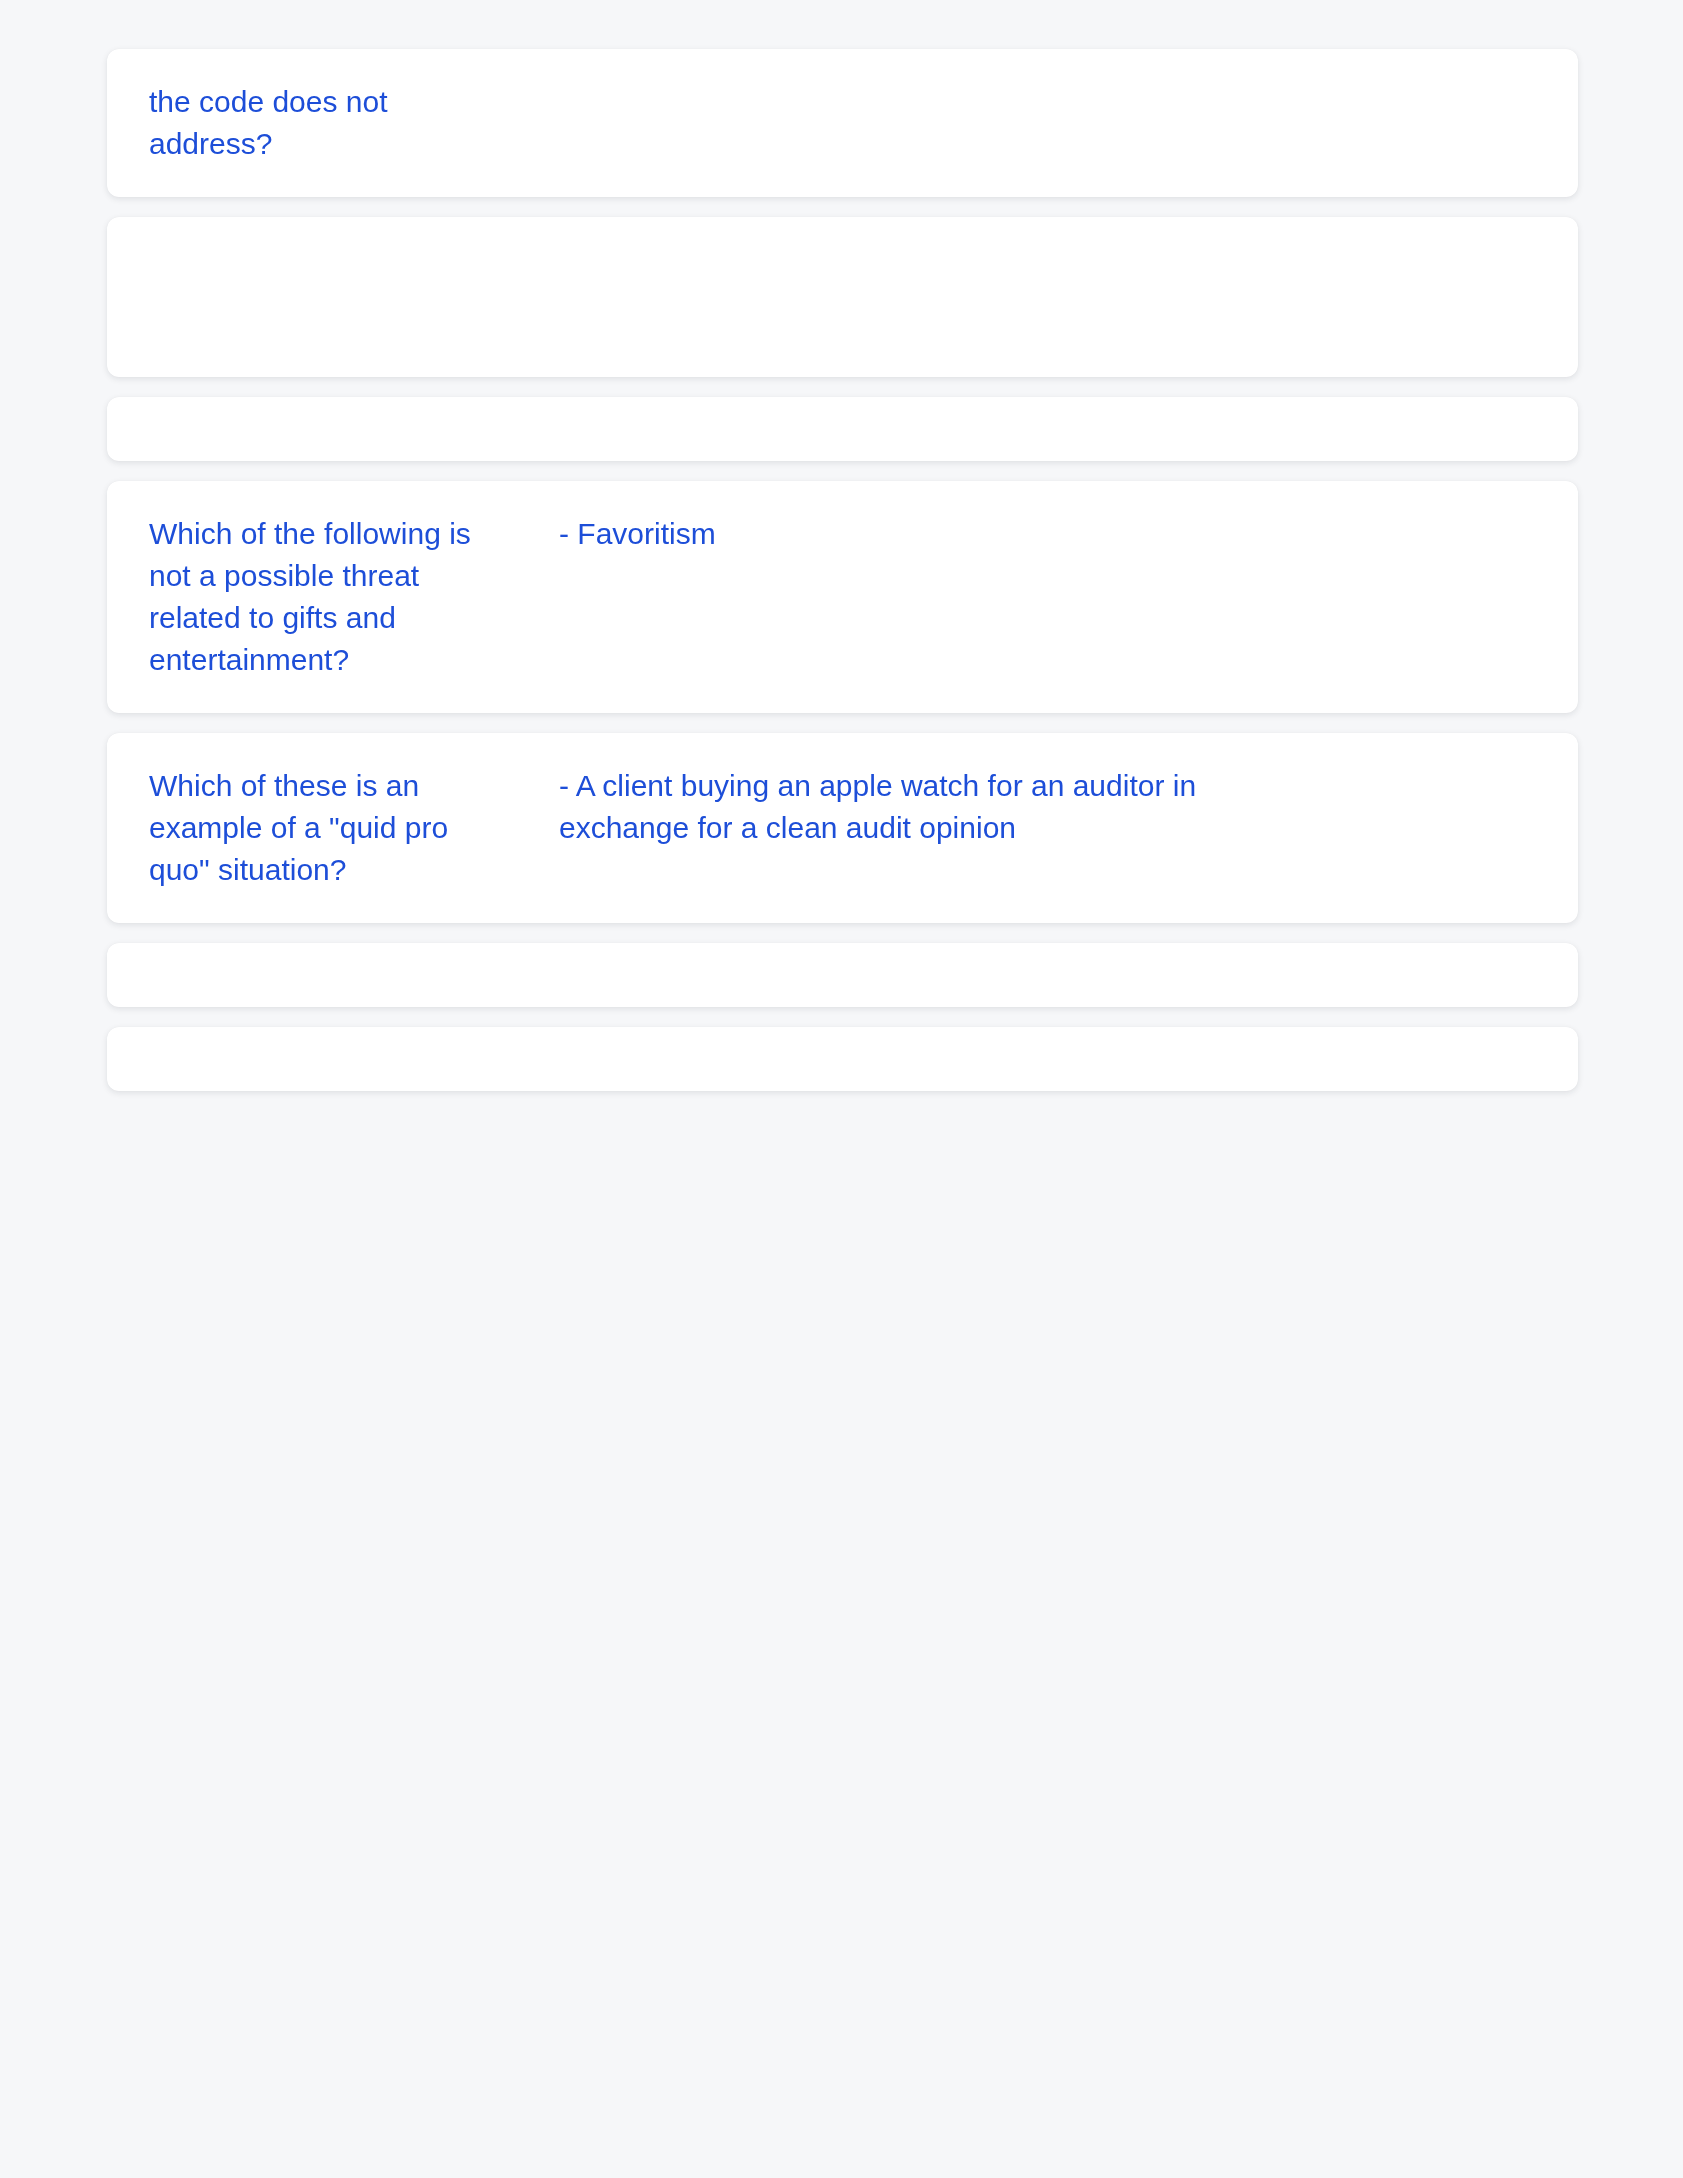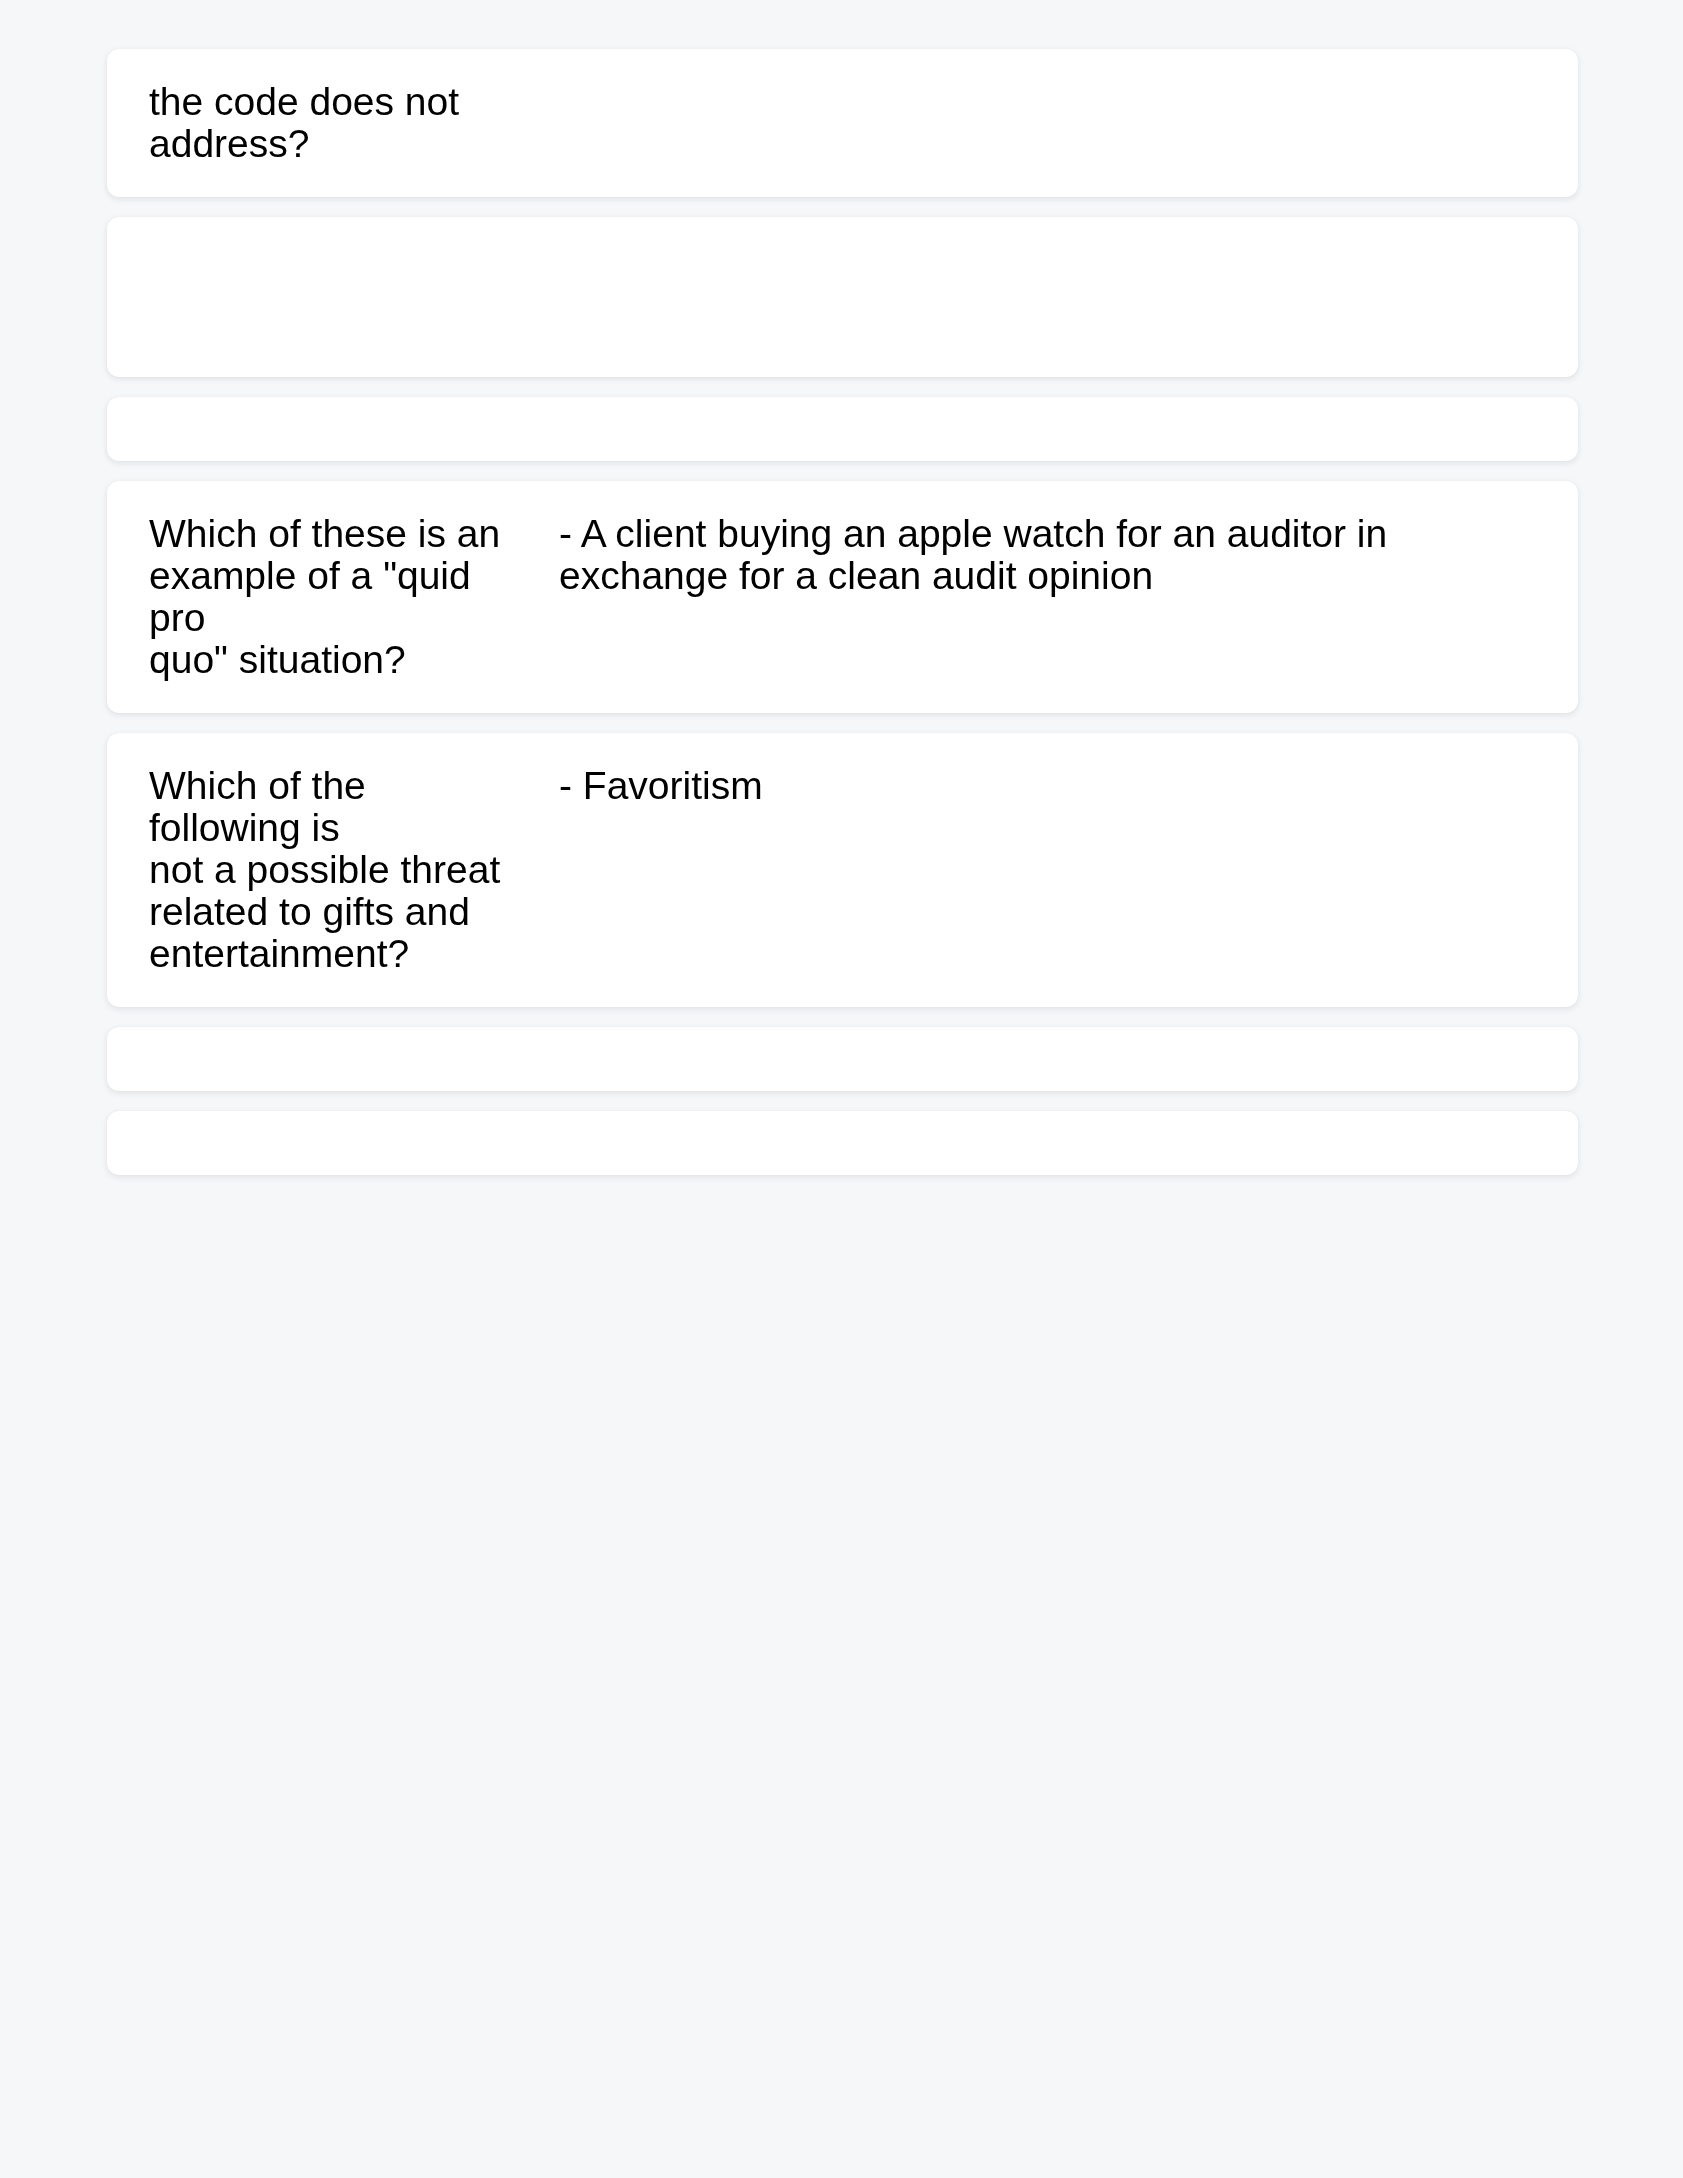--- a/index.html
+++ b/index.html
@@ -24,24 +24,24 @@
     background: #ffffff;
     border-radius: 12px;
     padding: 32px 42px;
     margin-bottom: 20px;
     display: grid;
     grid-template-columns: 356px 1fr;
     column-gap: 54px;
     box-shadow: 0 2px 6px rgba(23, 28, 38, 0.10), 0 0 1px rgba(23, 28, 38, 0.06);
   }
   .term-text {
-    font-size: 39px;
+    font-size: 30px;
     line-height: 42px;
     font-weight: 400;
-    color: #000000;
+    color: #1d4ed8;
     white-space: pre-line;
     letter-spacing: 0;
   }
   
   .term-card.empty .term-question {
     min-height: 96px;
   }
 </style>
 </head>
 <body>
@@ -56,33 +56,33 @@
 
   <div class="term-card empty">
     <div class="term-text term-question"></div>
     <div class="term-text term-answer"></div>
   </div>
 
   <div class="term-card">
   </div>
 
   <div class="term-card">
+    <div class="term-text term-question">Which of the following is
+not a possible threat
+related to gifts and
+entertainment?</div>
+    <div class="term-text term-answer">- Favoritism</div>
+  </div>
+
+  <div class="term-card">
     <div class="term-text term-question">Which of these is an
 example of a "quid pro
 quo" situation?</div>
     <div class="term-text term-answer">- A client buying an apple watch for an auditor in
 exchange for a clean audit opinion</div>
-  </div>
-
-  <div class="term-card">
-    <div class="term-text term-question">Which of the following is
-not a possible threat
-related to gifts and
-entertainment?</div>
-    <div class="term-text term-answer">- Favoritism</div>
   </div>
 
   <div class="term-card">
   </div>
 
   <div class="term-card">
   </div>
 
 </div>
 

